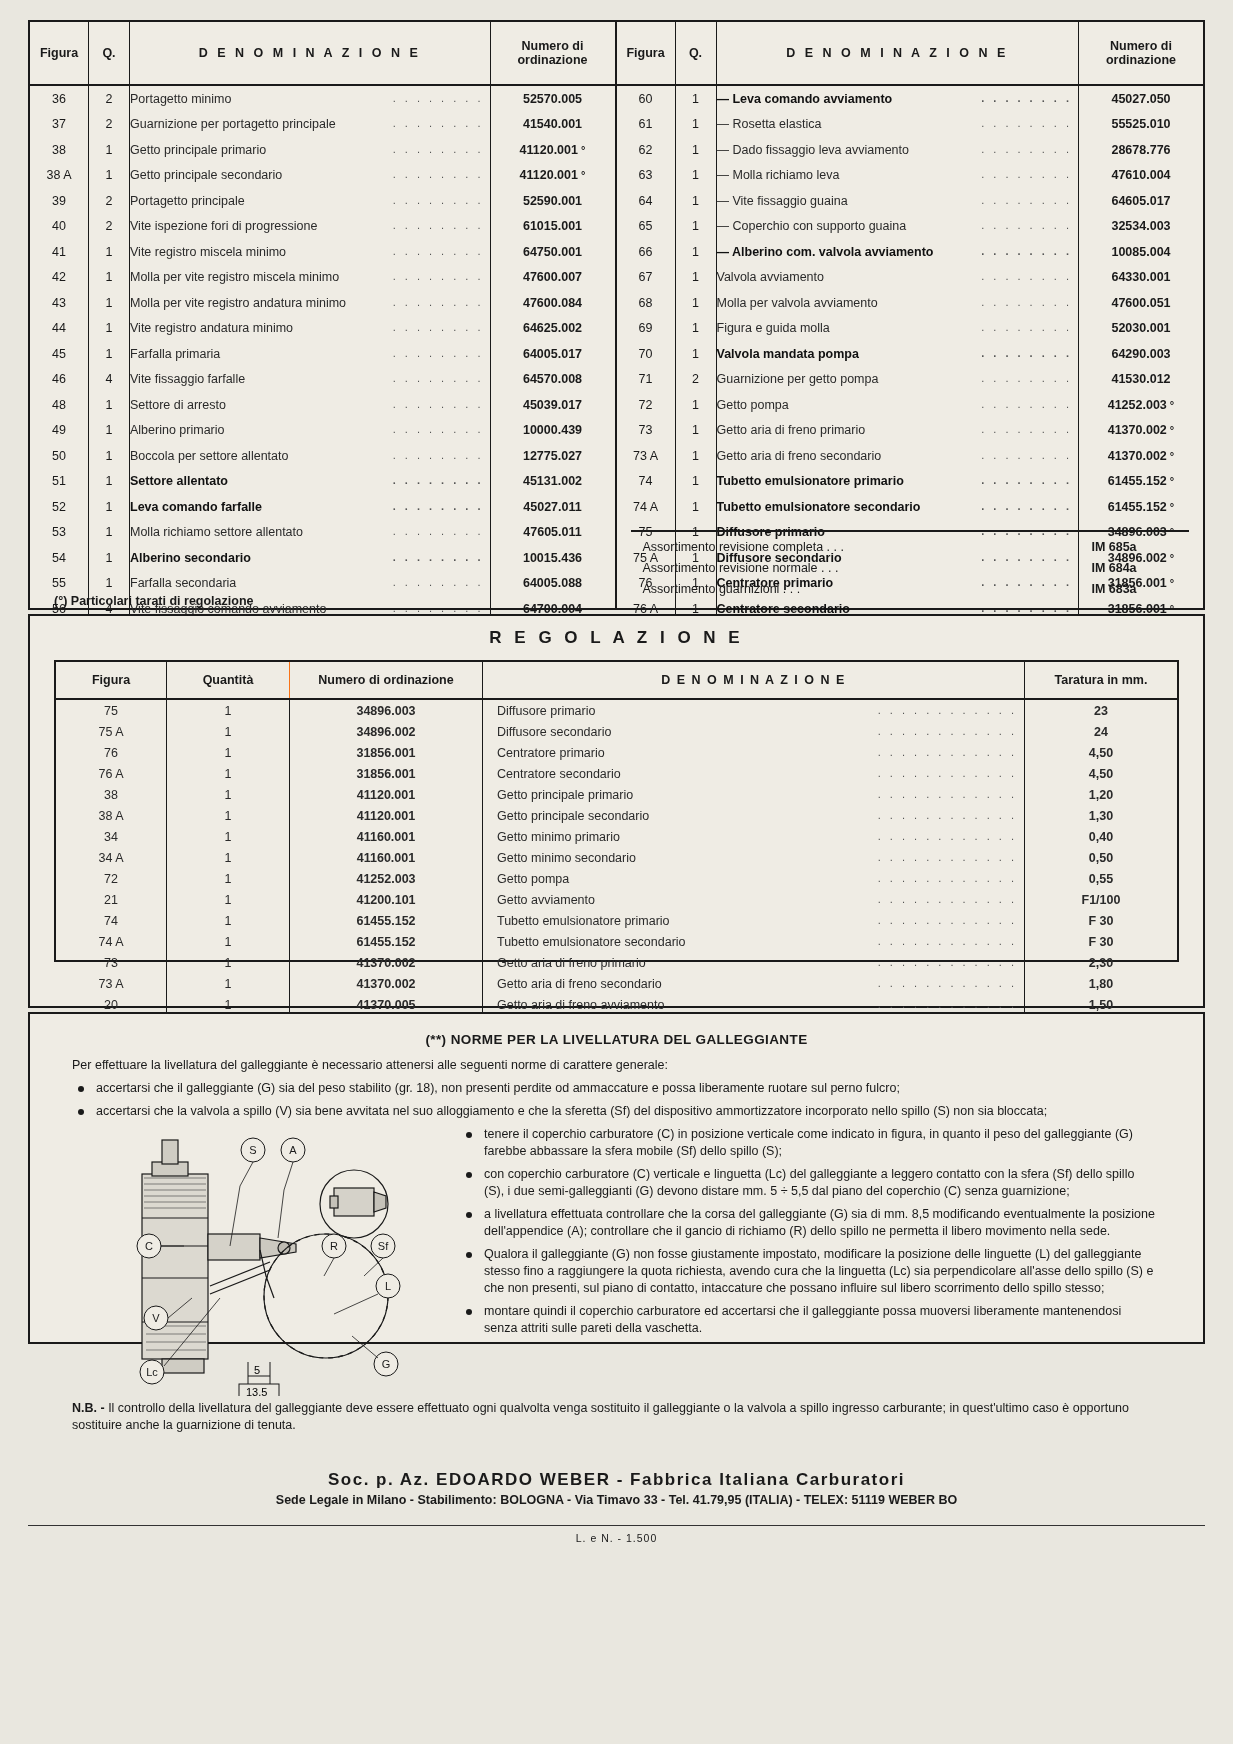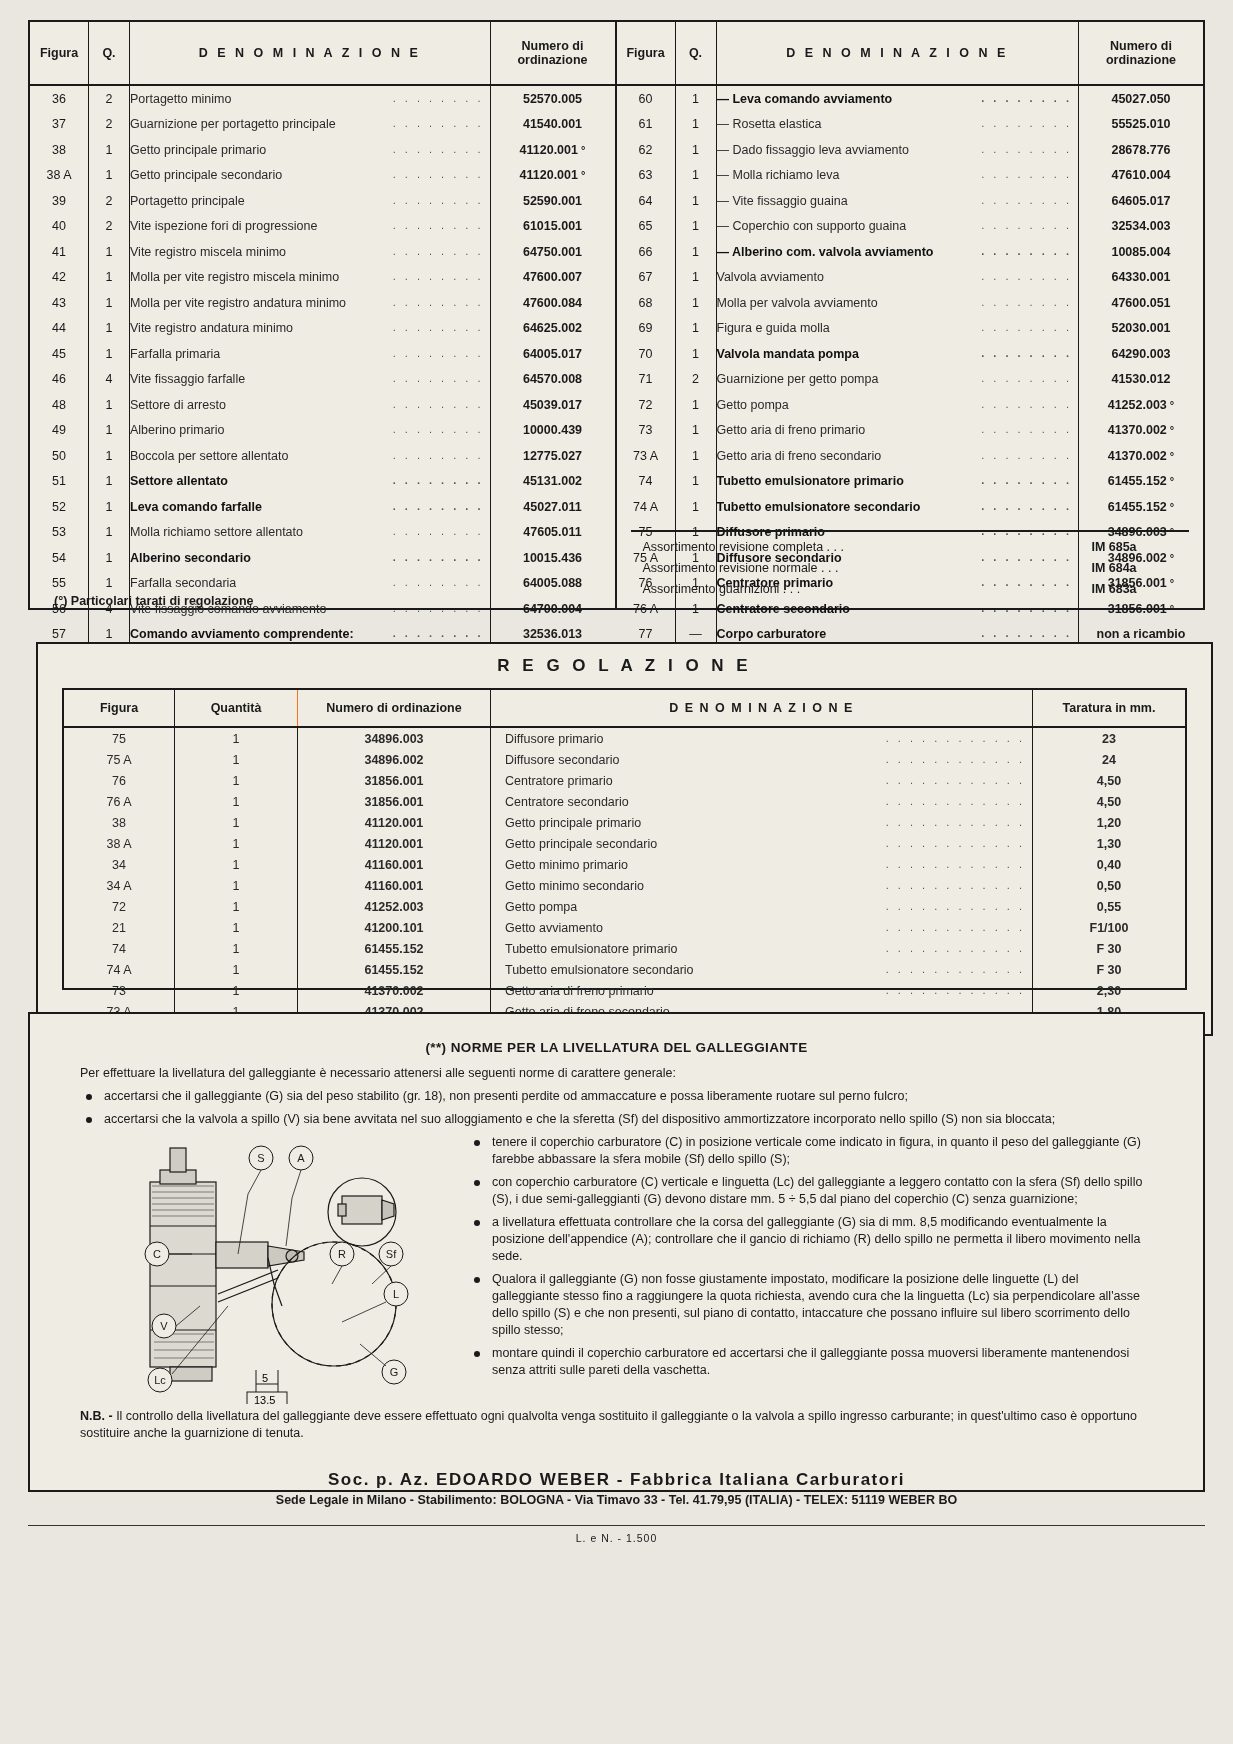--- a/index.html
+++ b/index.html
@@ -105,25 +105,24 @@
   .assort-row {
     display: flex;
     font-size: 12.5px;
     line-height: 21px;
   }
   .assort-row .name { flex: 1; padding-left: 12px; }
   .assort-row .code { width: 150px; text-align: center; font-weight: bold;}
 
   
   #reg-block {
-    left: 36px;
+    left: 28px;
     top: 614px;
     width: 1177px;
     height: 394px;
-    margin-top: 28px;
   }
   .reg-title {
     text-align: center;
     font-weight: bold;
     font-size: 17px;
     letter-spacing: 4px;
     padding: 12px 0 10px;
   }
   .reg-inner {
     position: absolute;
@@ -165,22 +164,22 @@
     font-size: 11.5px;
     text-align: center;
     line-height: 16px;
   }
 
   
   #norme-block {
     left: 28px;
     top: 1012px;
     width: 1177px;
-    height: 480px;
-    padding: 12px;
+    height: 332px;
+    padding: 4px;
   }
   .norme-title {
     text-align: center;
     font-weight: bold;
     font-size: 13.5px;
     padding: 14px 0 10px;
     letter-spacing: 0.4px;
   }
   .norme-intro {
     font-size: 12.5px;

